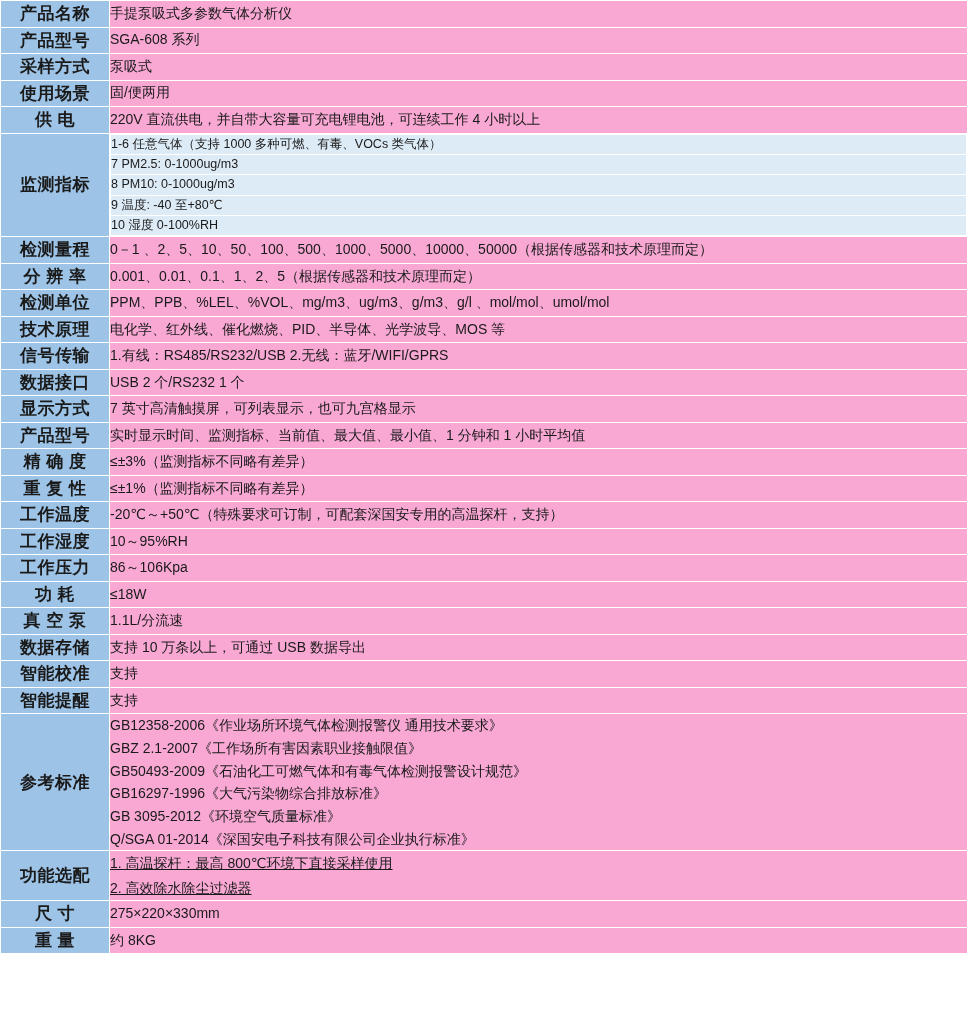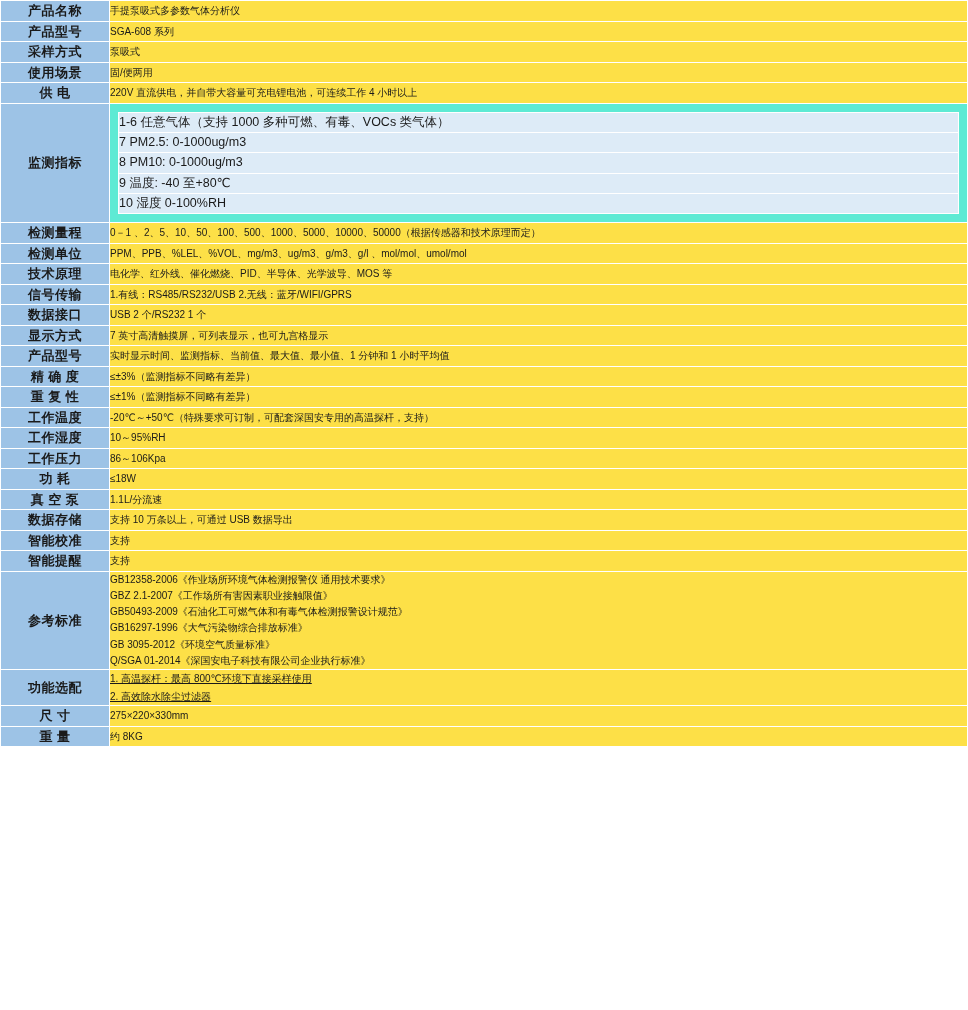--- a/index.html
+++ b/index.html
@@ -18,31 +18,31 @@
   }
   #spec-table td {
     border: 1px solid #ffffff;
     vertical-align: middle;
     padding: 0;
   }
   td.label {
     background: #9dc3e6;
     color: #1a1a1a;
     font-weight: bold;
-    font-size: 13px;
+    font-size: 17px;
     text-align: center;
     width: 108px;
     padding: 6px 4px;
     letter-spacing: 0.5px;
     line-height: 1.5;
   }
   td.value {
-    background: #fde047;
+    background: #f9a8d4;
     color: #1a1a1a;
-    font-size: 10px;
+    font-size: 14px;
     text-align: left;
     padding: 7px 8px 7px 10px;
     line-height: 1.55;
   }
   .nested {
     border-collapse: collapse;
     width: 100%;
   }
   .nested td {
     border: 0;
@@ -92,21 +92,21 @@
       <tr>
         <td class="label">使用场景</td>
         <td class="value">固/便两用</td>
       </tr>
       <tr>
         <td class="label">供    电</td>
         <td class="value">220V 直流供电，并自带大容量可充电锂电池，可连续工作 4 小时以上</td>
       </tr>
       <tr>
         <td class="label">监测指标</td>
-        <td style="padding: 8px; background: #5eead4;">
+        <td style="padding: 0px; background: #14b8a6;">
           <table class="nested">
             <tbody>
               <tr>
                 <td>1-6 任意气体（支持 1000 多种可燃、有毒、VOCs 类气体）</td>
               </tr>
               <tr>
                 <td>7 PM2.5: 0-1000ug/m3</td>
               </tr>
               <tr>
                 <td>8 PM10: 0-1000ug/m3</td>
@@ -117,20 +117,24 @@
               <tr>
                 <td>10 湿度 0-100%RH</td>
               </tr>
             </tbody>
           </table>
         </td>
       </tr>
       <tr>
         <td class="label">检测量程</td>
         <td class="value">0－1 、2、5、10、50、100、500、1000、5000、10000、50000（根据传感器和技术原理而定）</td>
+      </tr>
+      <tr>
+        <td class="label">分  辨  率</td>
+        <td class="value">0.001、0.01、0.1、1、2、5（根据传感器和技术原理而定）</td>
       </tr>
       <tr>
         <td class="label">检测单位</td>
         <td class="value">PPM、PPB、%LEL、%VOL、mg/m3、ug/m3、g/m3、g/l 、mol/mol、umol/mol</td>
       </tr>
       <tr>
         <td class="label">技术原理</td>
         <td class="value">电化学、红外线、催化燃烧、PID、半导体、光学波导、MOS 等</td>
       </tr>
       <tr>

